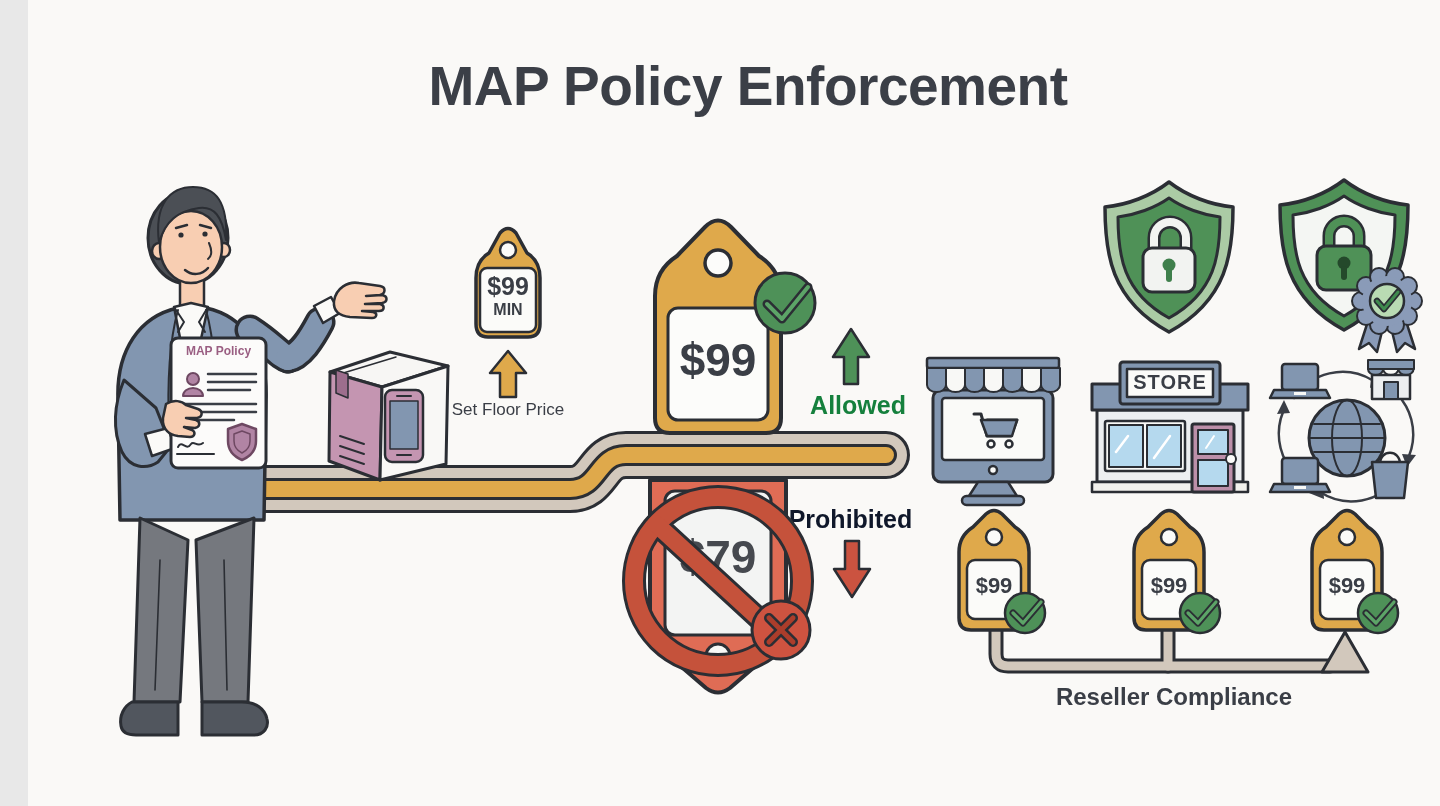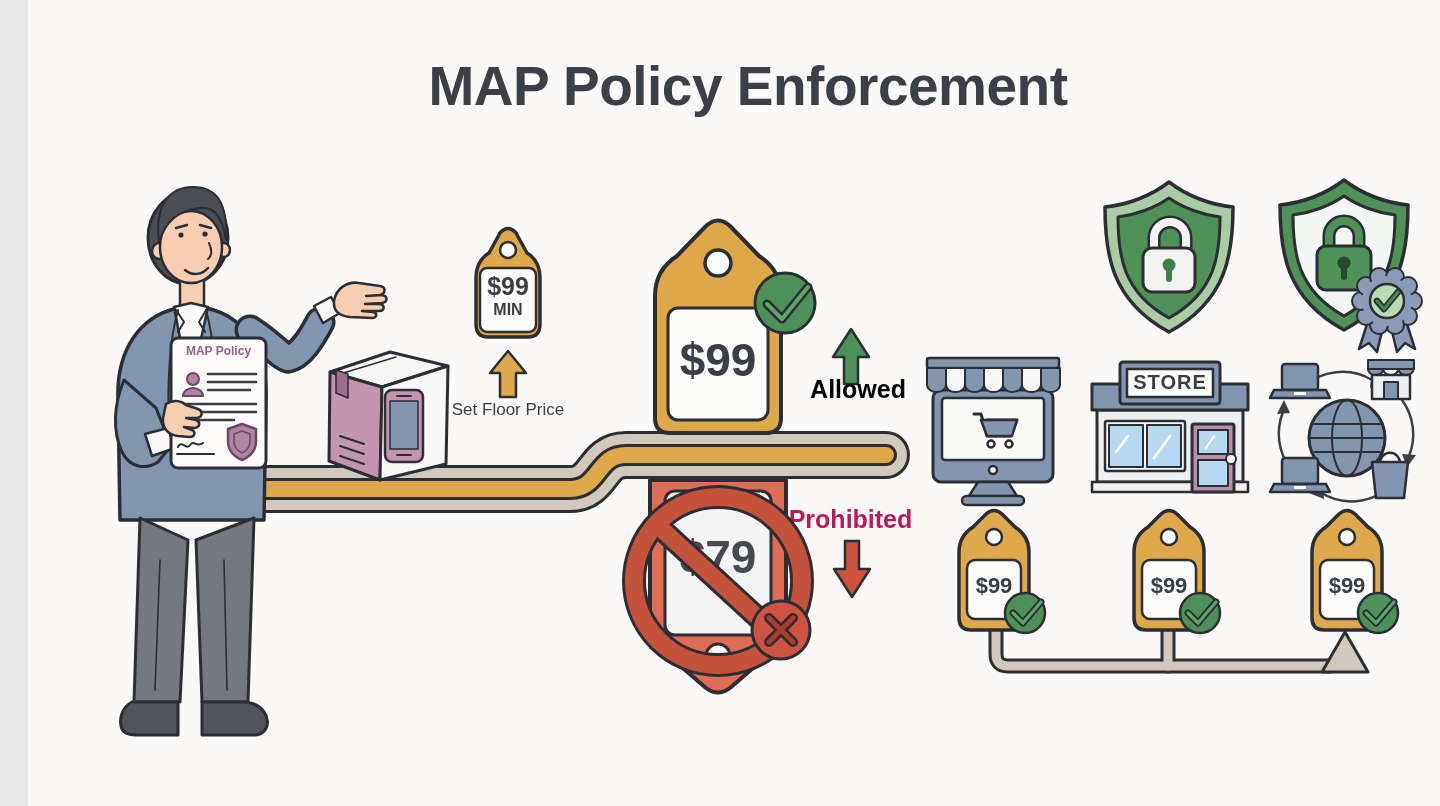--- a/index.html
+++ b/index.html
@@ -9,23 +9,23 @@
   }
   #art,#art-overlay{position:absolute;left:0;top:0;width:1440px;height:806px;}
   #art *,#art-overlay *{stroke-linejoin:round;stroke-linecap:round;}
   .txt{position:absolute;text-align:center;color:#3A3E46;line-height:1.05;white-space:pre-line;}
   .title{left:0;top:58px;width:1440px;font-size:55px;font-weight:600;letter-spacing:-0.5px;color:#3B3F47;}
   .doc-title{left:143px;top:345px;width:95px;font-size:12px;font-weight:700;color:#9A5E82;}
   .floor-price{left:452px;top:273px;width:56px;font-size:25px;font-weight:800;}
   .floor-min{left:452px;top:302px;width:56px;font-size:16px;font-weight:800;text-align:center;}
   .floor-caption{left:408px;top:400px;width:144px;font-size:17px;font-weight:400;line-height:1.15;}
   .allowed-price{left:640px;top:336px;width:100px;font-size:46px;font-weight:800;}
-  .allowed-label{left:770px;top:376px;width:120px;font-size:25px;font-weight:600;color:#000000;}
+  .allowed-label{left:770px;top:392px;width:120px;font-size:25px;font-weight:600;color:#15803d;}
   .prohibited-price{left:637px;top:533px;width:106px;font-size:46px;font-weight:800;color:#46494F;}
-  .prohibited-label{left:760px;top:506px;width:125px;font-size:25px;font-weight:700;color:#be185d;}
+  .prohibited-label{left:760px;top:506px;width:125px;font-size:25px;font-weight:700;color:#0f172a;}
   .store-sign{left:1099px;top:372px;width:86px;font-size:20px;font-weight:800;letter-spacing:1px;}
   .tag-price-sm{position:absolute;width:54px;font-size:22px;font-weight:800;text-align:center;color:#3A3E46;}
   .compliance{left:1021px;top:684px;width:250px;font-size:24px;font-weight:600;}
 </style>
 </head>
 <body>
 
 <div id="canvas">
 
 <svg id="art" viewBox="0 0 1440 806">
@@ -333,20 +333,21 @@
 <div class="txt floor-min">MIN</div>
 <div class="txt floor-caption">Set Floor Price</div>
 <div class="txt allowed-price">$99</div>
 <div class="txt allowed-label">Allowed</div>
 <div class="txt prohibited-price">$79</div>
 <div class="txt prohibited-label">Prohibited</div>
 <div class="txt store-sign">STORE</div>
 <div class="txt tag-price-sm" style="left:939px;top:574px;">$99</div>
 <div class="txt tag-price-sm" style="left:1114px;top:574px;">$99</div>
 <div class="txt tag-price-sm" style="left:1292px;top:574px;">$99</div>
+<div class="txt compliance">Reseller Compliance</div>
 
 <svg id="art-overlay" viewBox="0 0 1440 806">
   <g>
     <circle cx="690" cy="581" r="84" fill="none" stroke="#2B2E34" stroke-width="24"></circle>
     <line x1="628" y1="524" x2="752" y2="638" stroke="#2B2E34" stroke-width="23"></line>
     <circle cx="690" cy="581" r="84" fill="none" stroke="#C5523B" stroke-width="18"></circle>
     <line x1="628" y1="524" x2="752" y2="638" stroke="#C5523B" stroke-width="17"></line>
   </g>
   <g>
     <circle cx="753" cy="630" r="29" fill="#CE5340" stroke="#2B2E34" stroke-width="3"></circle>

